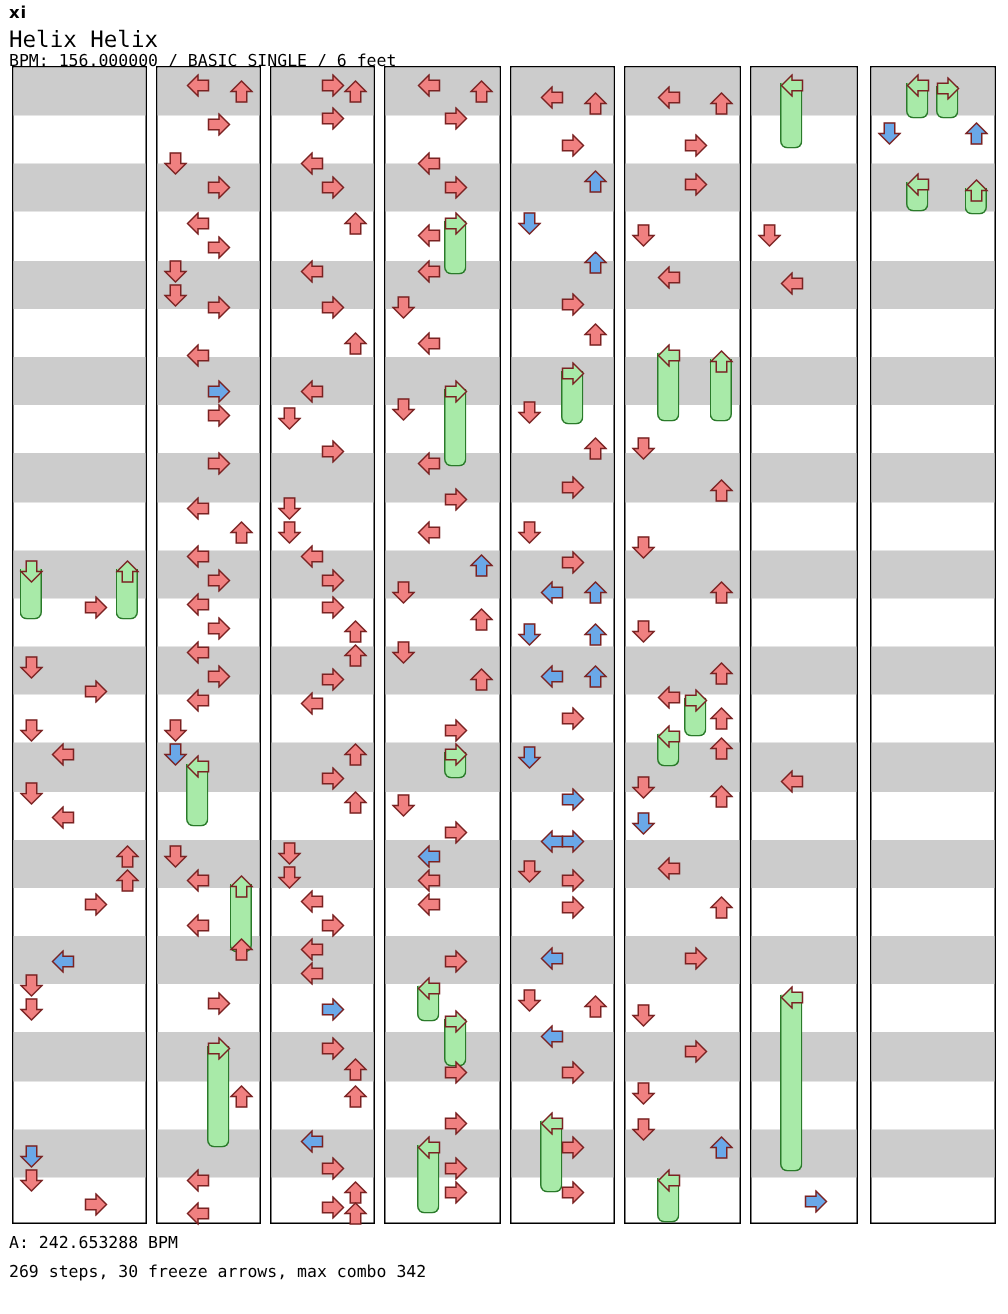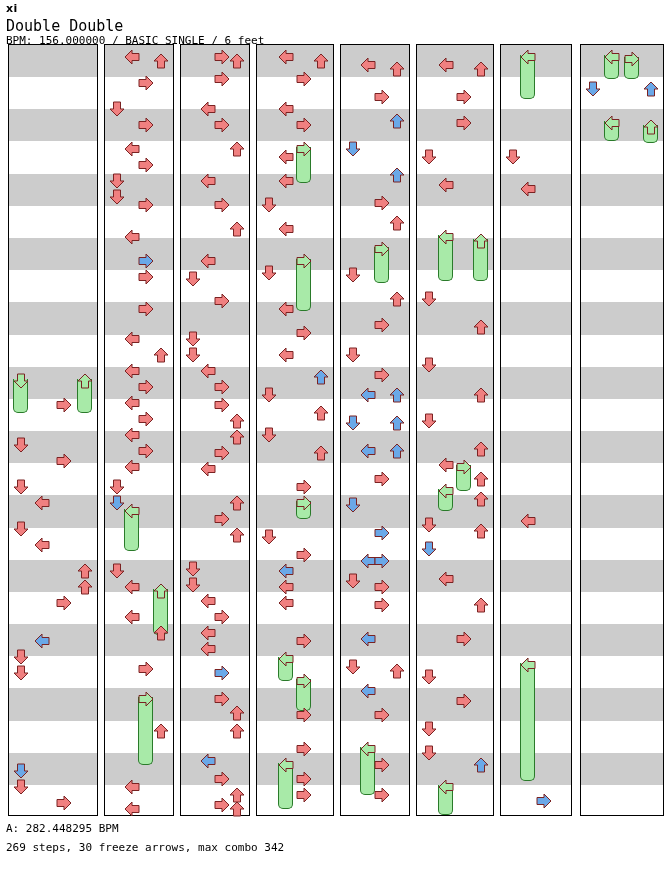--- a/index.html
+++ b/index.html
@@ -66,21 +66,21 @@
     border-right:1px solid #2a7a2a;
     border-bottom:1px solid #2a7a2a;
     border-radius:0 0 5px 5px;
     box-sizing:border-box;
   }
 </style>
 </head>
 <body>
 
 <div id="artist">xi</div>
-<div id="title">Double Double</div>
+<div id="title">Helix Helix</div>
 <div id="meta">BPM: 156.000000 / BASIC SINGLE / 6 feet</div>
 <div id="difflabel">A</div>
 
 <div id="board">
     <div class="column" style="left: 8px; width: 90px;">
       <div class="measure alt" style="top: 0px;"></div>
       <div class="measure" style="top: 32.17px;"></div>
       <div class="measure alt" style="top: 64.34px;"></div>
       <div class="measure" style="top: 96.51px;"></div>
       <div class="measure alt" style="top: 128.68px;"></div>
@@ -1340,14 +1340,14 @@
       </div>
       <div class="freeze" style="left: 62px; top: 80px; height: 18px;"></div>
       <div class="note" style="left: 62px; top: 74px;">
         <svg width="16" height="16" viewBox="0 0 16 16" style="transform:rotate(0deg)">
           <polygon points="8,1 15,8 11.5,8 11.5,15 4.5,15 4.5,8 1,8" fill="#a8eaa8" stroke="#7a2222" stroke-width="1"></polygon>
         </svg>
       </div>
     </div>
   </div>
 
-<div id="footer-bpm">A: 282.448295 BPM</div>
+<div id="footer-bpm">A: 242.653288 BPM</div>
 <div id="footer-stats">269 steps, 30 freeze arrows, max combo 342</div>
 
 </body></html>

